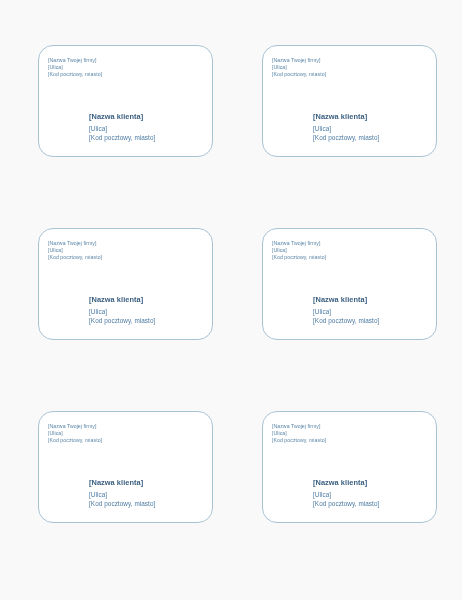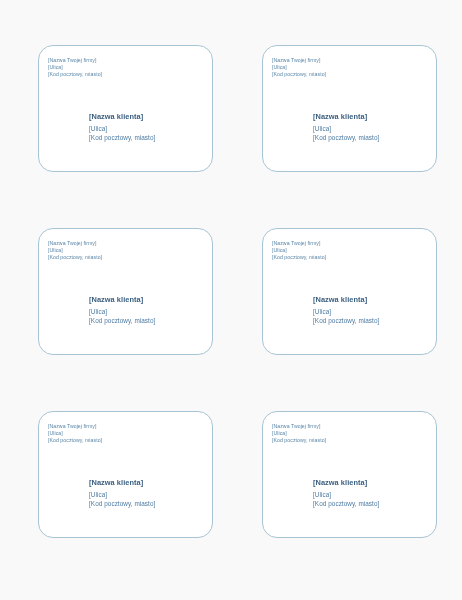--- a/index.html
+++ b/index.html
@@ -18,21 +18,21 @@
   #sheet {
     position: relative;
     width: 462px;
     height: 600px;
     box-sizing: border-box;
   }
 
   .label-card {
     position: absolute;
     width: 175px;
-    height: 127px;
+    height: 112px;
     box-sizing: border-box;
     background: #ffffff;
     border: 1px solid #a8c4d4;
     border-radius: 15px;
   }
 
   
   .col-left  { left: 38px; }
   .col-right { left: 262px; }
 

